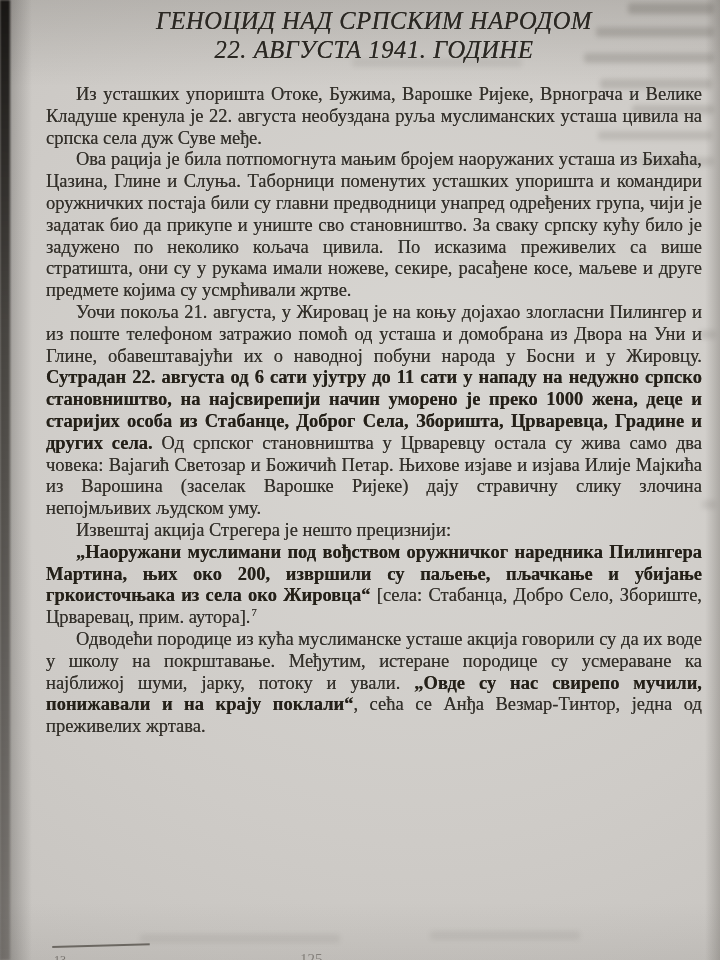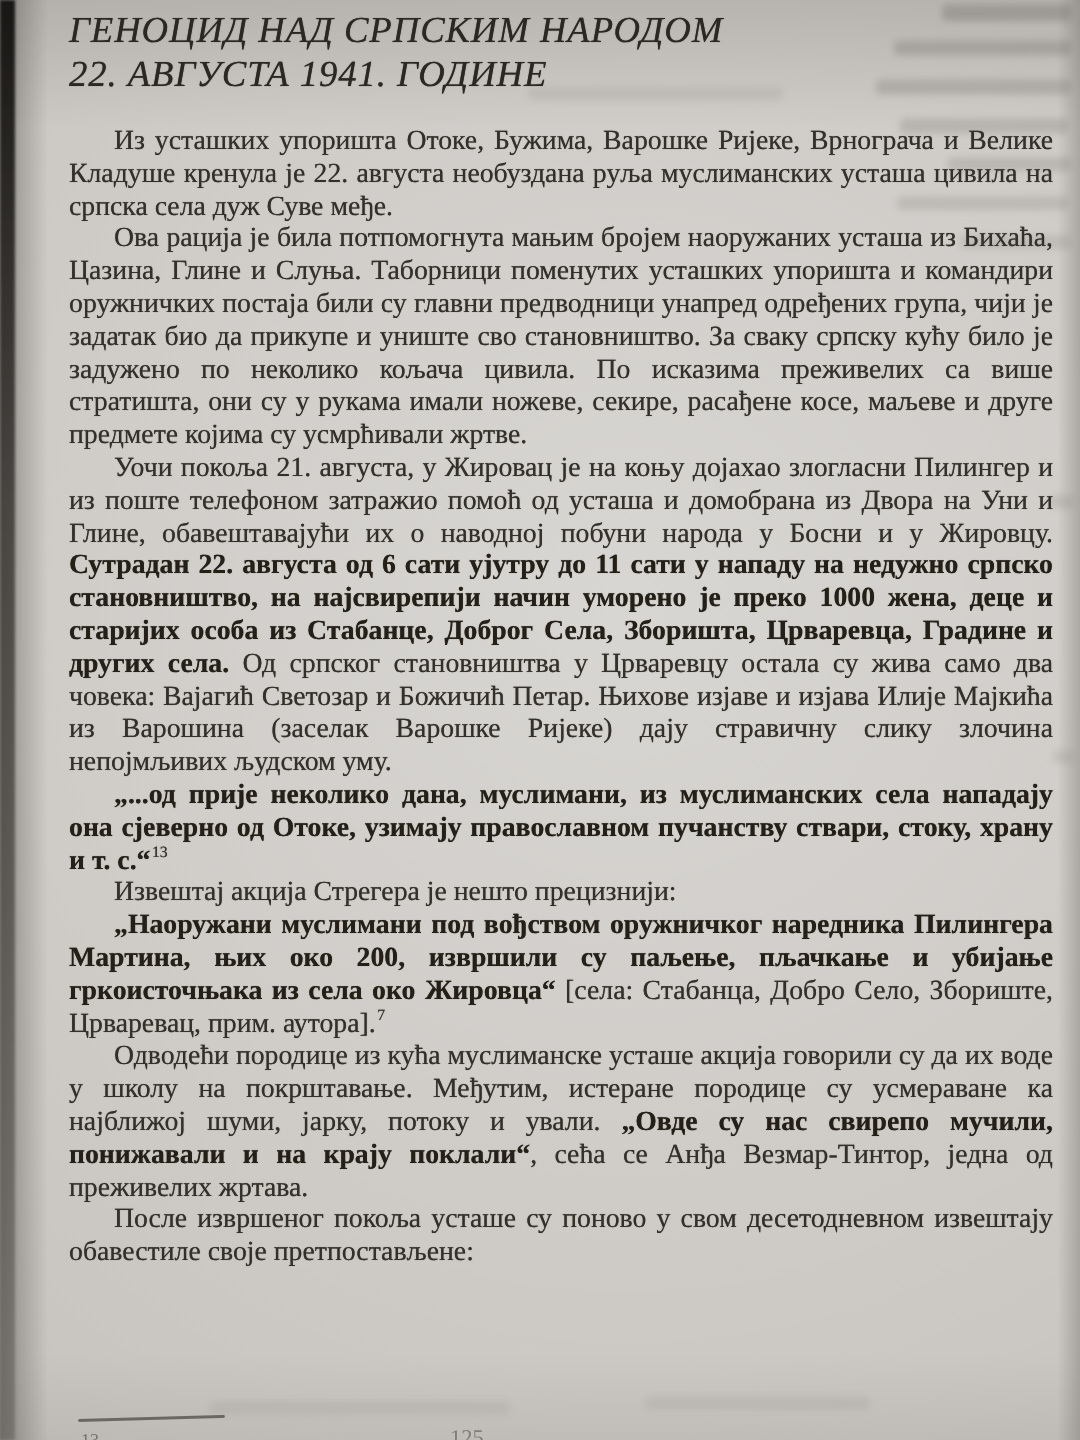--- a/index.html
+++ b/index.html
@@ -28,21 +28,21 @@
   
   .ghost{
     position:absolute;background:#5a564f;border-radius:3px;
     filter:blur(2.6px);z-index:1;
   }
   .content{
     position:absolute;left:46px;top:7px;width:656px;z-index:4;
     color:#2f2c27;
   }
   .title-block{
-    text-align:left;font-style:italic;font-weight:400;
+    text-align:center;font-style:italic;font-weight:400;
     font-size:24.5px;line-height:28.5px;letter-spacing:.6px;
     color:#2b2823;
     text-shadow:0 0 .6px rgba(43,40,35,.85);
   }
   .body-text{
     margin-top:20px;
     font-size:18.5px;line-height:21.8px;
     text-align:justify;
     color:#33302a;
     text-shadow:0 0 .5px rgba(51,48,42,.8);
@@ -91,25 +91,23 @@
 
   <div class="content">
     <div class="title-block">
       <div>ГЕНОЦИД НАД СРПСКИМ НАРОДОМ</div>
       <div>22. АВГУСТА 1941. ГОДИНЕ</div>
     </div>
     <div class="body-text">
         <p class="para"><span>Из усташких упоришта Отоке, Бужима, Варошке Ријеке, Врнограча и Велике Кладуше кренула је 22. августа необуздана руља муслиманских усташа цивила на српска села дуж Суве међе.</span></p>
         <p class="para"><span>Ова рација је била потпомогнута мањим бројем наоружаних усташа из Бихаћа, Цазина, Глине и Слуња. Таборници поменутих усташких упоришта и командири оружничких постаја били су главни предводници унапред одређених група, чији је задатак био да прикупе и униште сво становништво. За сваку српску кућу било је задужено по неколико кољача цивила. По исказима преживелих са више стратишта, они су у рукама имали ножеве, секире, расађене косе, маљеве и друге предмете којима су усмрћивали жртве.</span></p>
         <p class="para"><span>Уочи покоља 21. августа, у Жировац је на коњу дојахао злогласни Пилингер и из поште телефоном затражио помоћ од усташа и домобрана из Двора на Уни и Глине, обавештавајући их о наводној побуни народа у Босни и у Жировцу. </span><span class="seg-bold">Сутрадан 22. августа од 6 сати ујутру до 11 сати у нападу на недужно српско становништво, на најсвирепији начин уморено је преко 1000 жена, деце и старијих особа из Стабанце, Доброг Села, Зборишта, Црваревца, Градине и других села.</span><span> Од српског становништва у Црваревцу остала су жива само два човека: Вајагић Светозар и Божичић Петар. Њихове изјаве и изјава Илије Мајкића из Варошина (заселак Варошке Ријеке) дају стравичну слику злочина непојмљивих људском уму.</span></p>
-        <p class="para"><span class="seg-bold">„...од прије неколико дана, муслимани, из муслиманских села нападају она сјеверно од Отоке, узимају православном пучанству ствари, стоку, храну и т. с.“</span><sup>13</sup></p>
         <p class="para"><span>Извештај акција Стрегера је нешто прецизнији:</span></p>
         <p class="para"><span class="seg-bold">„Наоружани муслимани под вођством оружничког наредника Пилингера Мартина, њих око 200, извршили су паљење, пљачкање и убијање гркоисточњака из села око Жировца“ </span><span>[села: Стабанца, Добро Село, Збориште, Црваревац, прим. аутора].</span><sup>7</sup></p>
         <p class="para"><span>Одводећи породице из кућа муслиманске усташе акција говорили су да их воде у школу на покрштавање. Међутим, истеране породице су усмераване ка најближој шуми, јарку, потоку и ували. </span><span class="seg-bold">„Овде су нас свирепо мучили, понижавали и на крају поклали“</span><span>, сећа се Анђа Везмар-Тинтор, једна од преживелих жртава.</span></p>
-        <p class="para"><span>После извршеног покоља усташе су поново у свом десетодневном извештају обавестиле своје претпостављене:</span></p>
       </div>
   </div>
 
   <div class="footnote-rule"></div>
   <div class="footnote-frag marker">13</div>
   <div class="page-num-frag">125</div>
 
 </div>
 
 </body></html>

